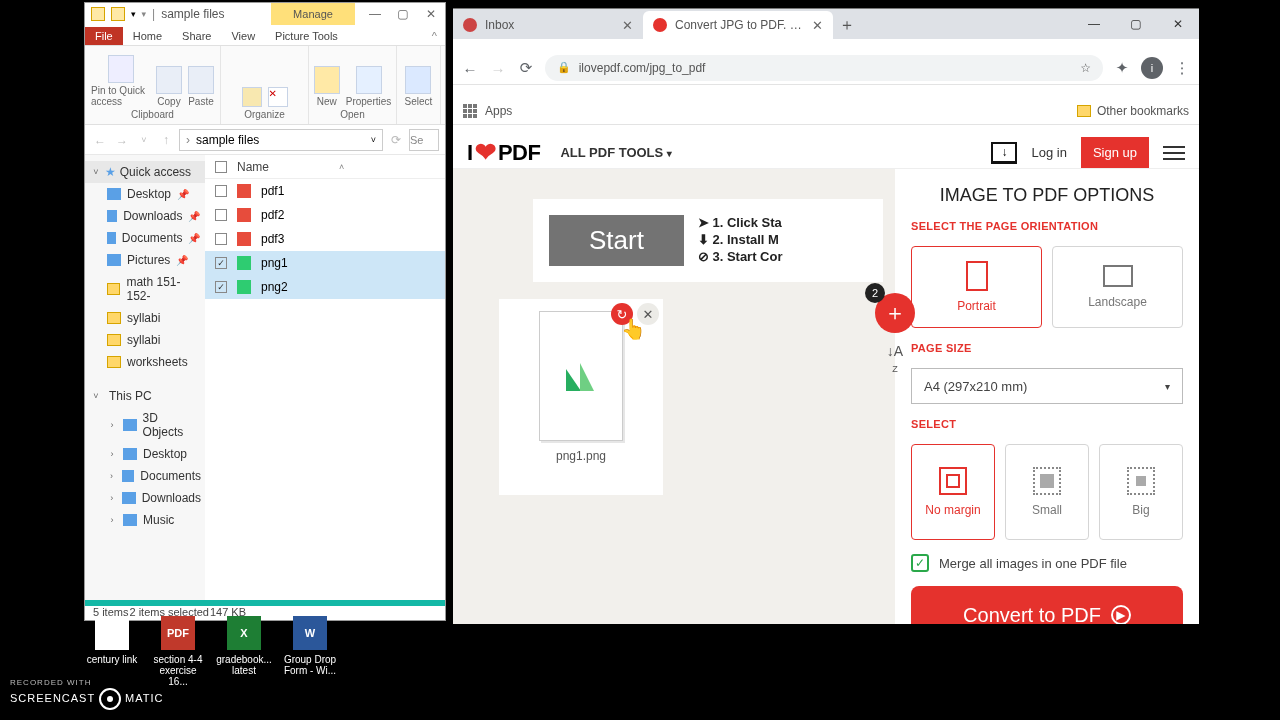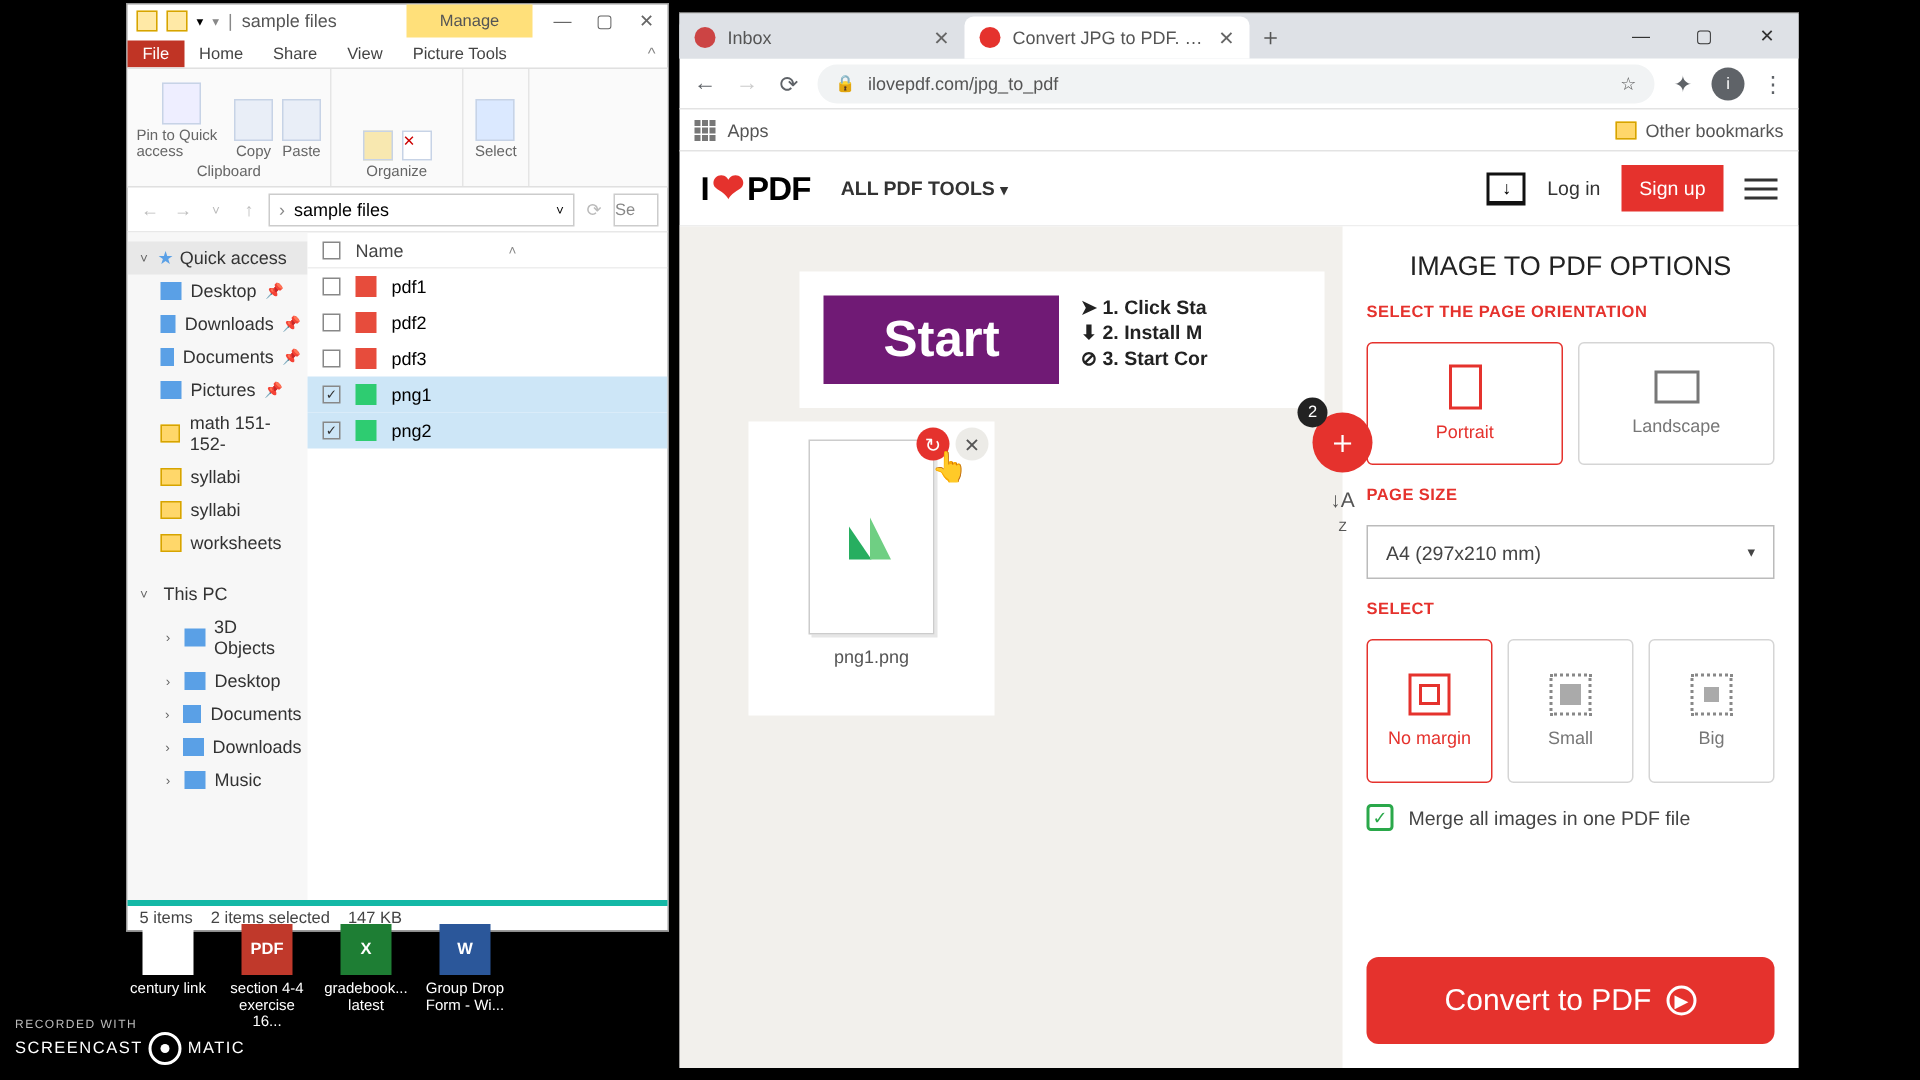--- a/index.html
+++ b/index.html
@@ -38,34 +38,34 @@
 .sideitem .sicon { width:14px; height:12px; }
 .ic-blue{background:#5aa0e6;} .ic-yel{background:#ffd76a; border:1px solid #d6a400;} .ic-pc{background:#cfe2ff;}
 .pin{font-size:10px; color:#888;}
 .ex-list { flex: 1; font-size: 12px; position:relative;}
 .listhdr { display:flex; align-items:center; height:24px; border-bottom:1px solid #eee; padding-left:10px; gap:10px; color:#444;}
 .lrow { display:flex; align-items:center; height:24px; padding-left:10px; gap:10px;}
 .lrow.sel { background:#cde6f7; }
 .chk { width:12px; height:12px; border:1px solid #888; display:flex; align-items:center; justify-content:center; font-size:9px; color:#333;}
 .ficon { width:14px; height:14px; }
 .pdf{background:#e74c3c;} .img{background:#2ecc71;}
-.ex-status { height: 20px; border-top: 4px solid #14b8a6; font-size: 11px; color: #444; display:flex; align-items:center; padding:0 8px; gap:12px;}
+.ex-status { height: 20px; border-top: 6px solid #14b8a6; font-size: 11px; color: #444; display:flex; padding:0 8px; gap:1px;}
 
 .deskicons { position: absolute; left: 84px; bottom: 33px; display: flex; gap: 10px; }
 .dicon { width: 56px; display:flex; flex-direction:column; align-items:center; font-size: 10px; color: #fff; text-align:center; gap:4px; }
 .dicon .dbox { width: 34px; height: 34px; display:flex; align-items:center; justify-content:center; font-size:11px; font-weight:bold; color:#fff;}
 .db1{background:#fff;color:#333;} .db2{background:#c0392b;} .db3{background:#1e7e34;} .db4{background:#2b579a;}
 
 .watermark { position:absolute; left:10px; bottom:10px; color:#fff; font-size:11px; letter-spacing:1px; display:flex; align-items:flex-end; gap:8px;}
 .watermark .stack{display:flex; flex-direction:column; line-height:1.1;}
 .watermark .top{font-size:8px; color:#bbb;}
 .wmcircle{width:22px;height:22px;border:2px solid #fff;border-radius:50%;display:flex;align-items:center;justify-content:center;}
 .wmcircle .dot{width:6px;height:6px;background:#fff;border-radius:50%;}
 
-.browser { position: absolute; left: 453px; top: 8px; width: 746px; height: 704px; background: #fff; display:flex; flex-direction:column; border-top:1px solid #777;}
+.browser { position: absolute; left: 453px; top: 8px; width: 746px; height: 616px; background: #fff; display:flex; flex-direction:column; border-top:1px solid #777;gap:12px;}
 .br-tabs { height: 30px; background: #dee1e6; display:flex; align-items:flex-end; }
 .btab { height: 28px; background: #dee1e6; display:flex; align-items:center; padding: 0 10px; font-size: 12px; color:#555; width: 190px; gap:8px; border-radius: 6px 6px 0 0; position:relative;}
 .btab.active { background:#fff; }
 .btab .favicon { width:14px; height:14px; border-radius:50%; }
 .btab .ttl { flex:1; white-space:nowrap; overflow:hidden; text-overflow:ellipsis;}
 .btab .tclose { font-size:13px; color:#666; }
 .newtab { width:28px; height:28px; display:flex; align-items:center; justify-content:center; font-size:16px; color:#555;}
 .br-winbtn { margin-left:auto; display:flex;}
 .br-winbtn div { width:42px; height:30px; display:flex; align-items:center; justify-content:center; font-size:12px; color:#333;}
 .br-addr { height: 34px; display:flex; align-items:center; padding: 0 8px; gap:10px; border-bottom:1px solid #e3e3e3;}
@@ -86,21 +86,21 @@
 .alltools { font-size: 13px; color:#333; font-weight:600;}
 .hdr-right { margin-left:auto; display:flex; align-items:center; gap:14px;}
 .dlicon { width:26px;height:22px;border:2px solid #111;border-bottom-width:3px;display:flex;align-items:center;justify-content:center;font-size:12px;}
 .login { font-size:13px; color:#333;}
 .signup { background:#e5322d; color:#fff; font-size:13px; padding:8px 12px; font-weight:500;}
 .hamb { width:22px; display:flex; flex-direction:column; gap:4px;}
 .hamb span{height:2px;background:#333;}
 .sitebody { flex:1; display:flex;}
 .canvas { flex:1; background:#f2f0ec; position:relative;}
 .adbox { position:absolute; left:80px; top:30px; width:350px; background:#fff; padding:16px; display:flex; gap:14px;}
-.startbtn { background:#701a75; color:#fff; font-size:34px; font-weight:700; padding:10px 40px;}
+.startbtn { background:#737373; color:#fff; font-size:26px; font-weight:400; padding:10px 40px;}
 .adsteps{font-size:13px; color:#222; font-weight:600; display:flex; flex-direction:column; gap:2px;}
 .thumb { position:absolute; width:164px; background:#fff; display:flex; flex-direction:column; align-items:center; }
 .thumb.t1{left:46px; top:130px; height: 196px;}
 .thumb.t2{left:222px; top:132px; height: 192px;}
 .pg { margin-top:12px; width:84px; height:130px; background:#fff; border:1px solid #ccc; box-shadow: 2px 2px 0 #e6e6e6; display:flex; align-items:center; justify-content:center;}
 .greenshape{width:30px;height:30px; position:relative;}
 .greenshape::before{content:"";position:absolute;left:0;bottom:0;width:0;height:0;border-left:0 solid transparent;border-right:15px solid transparent;border-bottom:22px solid #27ae60;}
 .greenshape::after{content:"";position:absolute;left:14px;bottom:0;width:0;height:0;border-left:0 solid transparent;border-right:14px solid transparent;border-bottom:28px solid #6fcf83;}
 .tname{font-size:12px; color:#555; padding:8px 0;}
 .taction{position:absolute; top:4px; right:4px; display:flex; gap:4px;}
@@ -181,20 +181,33 @@
       <div class="icons">
         <div class="ricon">
             <span class="box" style="background:#f8e8b0;"></span>
           </div>
         <div class="ricon">
             <span class="box" style="background:#fff;color:#c00;">✕</span>
           </div>
       </div>
       <span class="glabel">Organize</span>
     </div>
+    <div class="rgrp" style="width:88px;">
+      <div class="icons">
+        <div class="ricon big">
+            <span class="box" style="background:#ffe9a6;"></span>
+            <span>New</span>
+          </div>
+        <div class="ricon big">
+            <span class="box" style="background:#e5f0ff;"></span>
+            <span>Properties</span>
+          </div>
+      </div>
+      <span class="glabel">Open</span>
+    </div>
     <div class="rgrp" style="width:44px;">
       <div class="icons">
         <div class="ricon big">
             <span class="box" style="background:#dbe9ff;"></span>
             <span>Select</span>
           </div>
       </div>
       <span class="glabel">&nbsp;</span>
     </div>
   </div>

